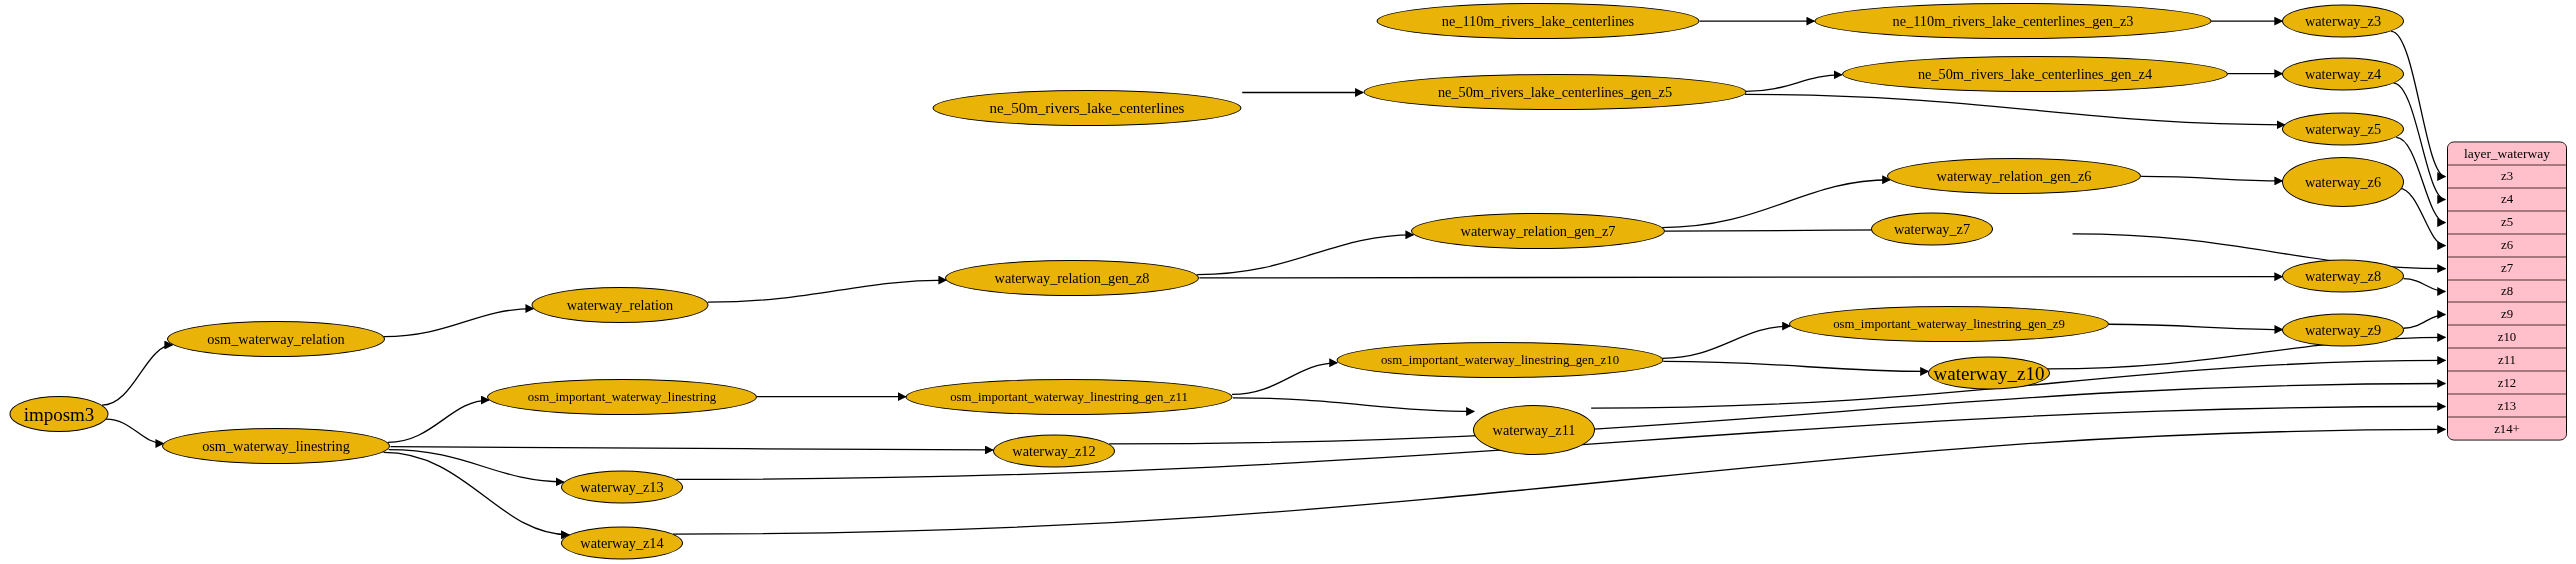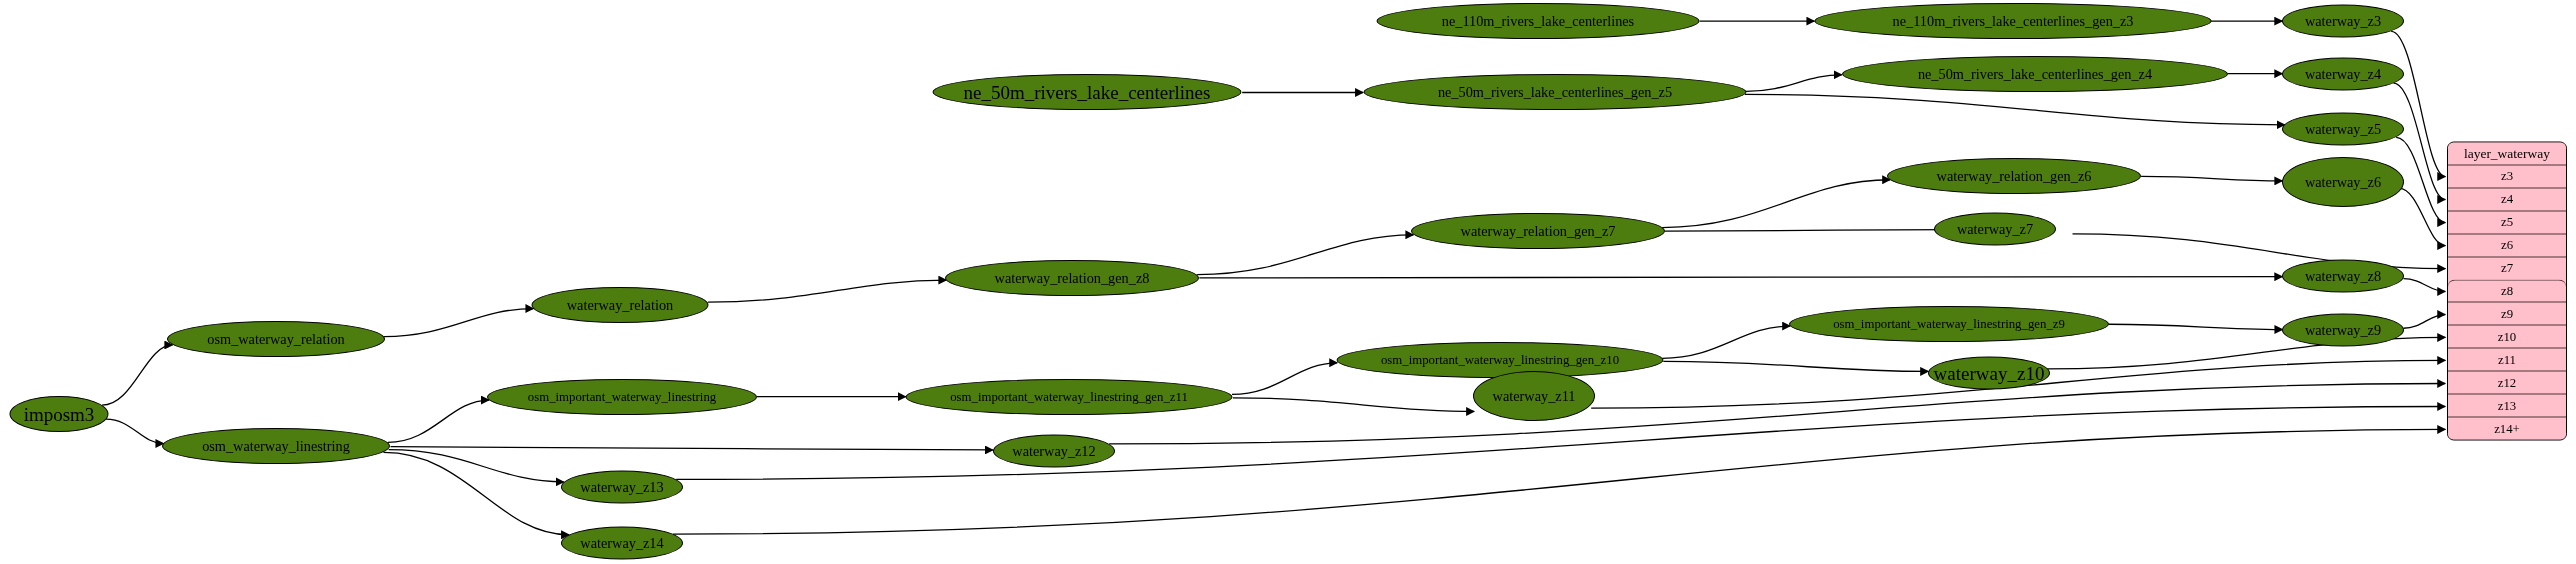--- a/index.html
+++ b/index.html
@@ -11,21 +11,21 @@
     background:#ffffff;
     overflow:hidden;
     font-family:"Liberation Serif", serif;
   }
   #edges{position:absolute;left:0;top:0;width:2576px;height:565px;}
   .node{
     position:absolute;
     transform:translate(-50%,-50%);
     border:1.2px solid #000000;
     border-radius:50%;
-    background:#4d7c0f;
+    background:#eab308;
     display:flex;
     align-items:center;
     justify-content:center;
     color:#000000;
     white-space:nowrap;
     box-sizing:border-box;
     z-index:3;
   }
   .node span{display:block;line-height:1;}
   
@@ -128,21 +128,21 @@
       </div>
       <div class="node" style="left: 2014px; top: 176px; width: 254px; height: 36px; font-size: 14.3px;">
         <span>waterway_relation_gen_z6</span>
       </div>
       <div class="node" style="left: 1538px; top: 21px; width: 323px; height: 36px; font-size: 14.3px;">
         <span>ne_110m_rivers_lake_centerlines</span>
       </div>
       <div class="node" style="left: 2013px; top: 21px; width: 397px; height: 36px; font-size: 14.3px;">
         <span>ne_110m_rivers_lake_centerlines_gen_z3</span>
       </div>
-      <div class="node" style="left: 1087px; top: 92px; width: 309px; height: 36px; font-size: 19px;">
+      <div class="node" style="left: 1087px; top: 108px; width: 309px; height: 36px; font-size: 15px;">
         <span>ne_50m_rivers_lake_centerlines</span>
       </div>
       <div class="node" style="left: 1555px; top: 92px; width: 383px; height: 36px; font-size: 14.3px;">
         <span>ne_50m_rivers_lake_centerlines_gen_z5</span>
       </div>
       <div class="node" style="left: 2035px; top: 74px; width: 386px; height: 36px; font-size: 14.3px;">
         <span>ne_50m_rivers_lake_centerlines_gen_z4</span>
       </div>
       <div class="node" style="left: 622px; top: 397px; width: 270px; height: 36px; font-size: 12.8px;">
         <span>osm_important_waterway_linestring</span>
@@ -161,54 +161,54 @@
       </div>
       <div class="node" style="left: 2343px; top: 74px; width: 122px; height: 33px; font-size: 14.3px;">
         <span>waterway_z4</span>
       </div>
       <div class="node" style="left: 2343px; top: 129px; width: 122px; height: 33px; font-size: 14.3px;">
         <span>waterway_z5</span>
       </div>
       <div class="node" style="left: 2343px; top: 182px; width: 122px; height: 50px; font-size: 14.3px;">
         <span>waterway_z6</span>
       </div>
-      <div class="node" style="left: 1995px; top: 229px; width: 122px; height: 33px; font-size: 14.3px;">
+      <div class="node" style="left: 1932px; top: 229px; width: 122px; height: 33px; font-size: 14.3px;">
         <span>waterway_z7</span>
       </div>
       <div class="node" style="left: 2343px; top: 276px; width: 122px; height: 33px; font-size: 14.3px;">
         <span>waterway_z8</span>
       </div>
       <div class="node" style="left: 2343px; top: 330px; width: 122px; height: 33px; font-size: 14.3px;">
         <span>waterway_z9</span>
       </div>
       <div class="node" style="left: 1989px; top: 373px; width: 122px; height: 33px; font-size: 19px;">
         <span>waterway_z10</span>
       </div>
-      <div class="node" style="left: 1534px; top: 396px; width: 122px; height: 50px; font-size: 14.3px;">
+      <div class="node" style="left: 1534px; top: 430px; width: 122px; height: 50px; font-size: 14.3px;">
         <span>waterway_z11</span>
       </div>
       <div class="node" style="left: 1054px; top: 451px; width: 122px; height: 33px; font-size: 14.3px;">
         <span>waterway_z12</span>
       </div>
       <div class="node" style="left: 622px; top: 487px; width: 122px; height: 33px; font-size: 14.3px;">
         <span>waterway_z13</span>
       </div>
       <div class="node" style="left: 622px; top: 543px; width: 122px; height: 33px; font-size: 14.3px;">
         <span>waterway_z14</span>
       </div>
     </div>
   <div id="record-layer">
       <div class="record" style="left: 2507px; top: 291px; width: 120px; height: 299px; background: rgb(255, 192, 203); border-color: rgb(0, 0, 0);">
         <div class="rrow head">layer_waterway</div>
         <div class="rrow" style="border-top-color: rgb(74, 50, 54);">z3</div>
         <div class="rrow" style="border-top-color: rgb(74, 50, 54);">z4</div>
         <div class="rrow" style="border-top-color: rgb(74, 50, 54);">z5</div>
         <div class="rrow" style="border-top-color: rgb(74, 50, 54);">z6</div>
         <div class="rrow" style="border-top-color: rgb(74, 50, 54);">z7</div>
-        <div class="rrow" style="border-top-color: rgb(74, 50, 54); border-radius: 7px;">z8</div>
+        <div class="rrow" style="border-top-color: rgb(74, 50, 54);">z8</div>
         <div class="rrow" style="border-top-color: rgb(74, 50, 54);">z9</div>
         <div class="rrow" style="border-top-color: rgb(74, 50, 54);">z10</div>
         <div class="rrow" style="border-top-color: rgb(74, 50, 54);">z11</div>
         <div class="rrow" style="border-top-color: rgb(74, 50, 54);">z12</div>
         <div class="rrow" style="border-top-color: rgb(74, 50, 54);">z13</div>
         <div class="rrow" style="border-top-color: rgb(74, 50, 54);">z14+</div>
       </div>
     </div>
 </div>
 

